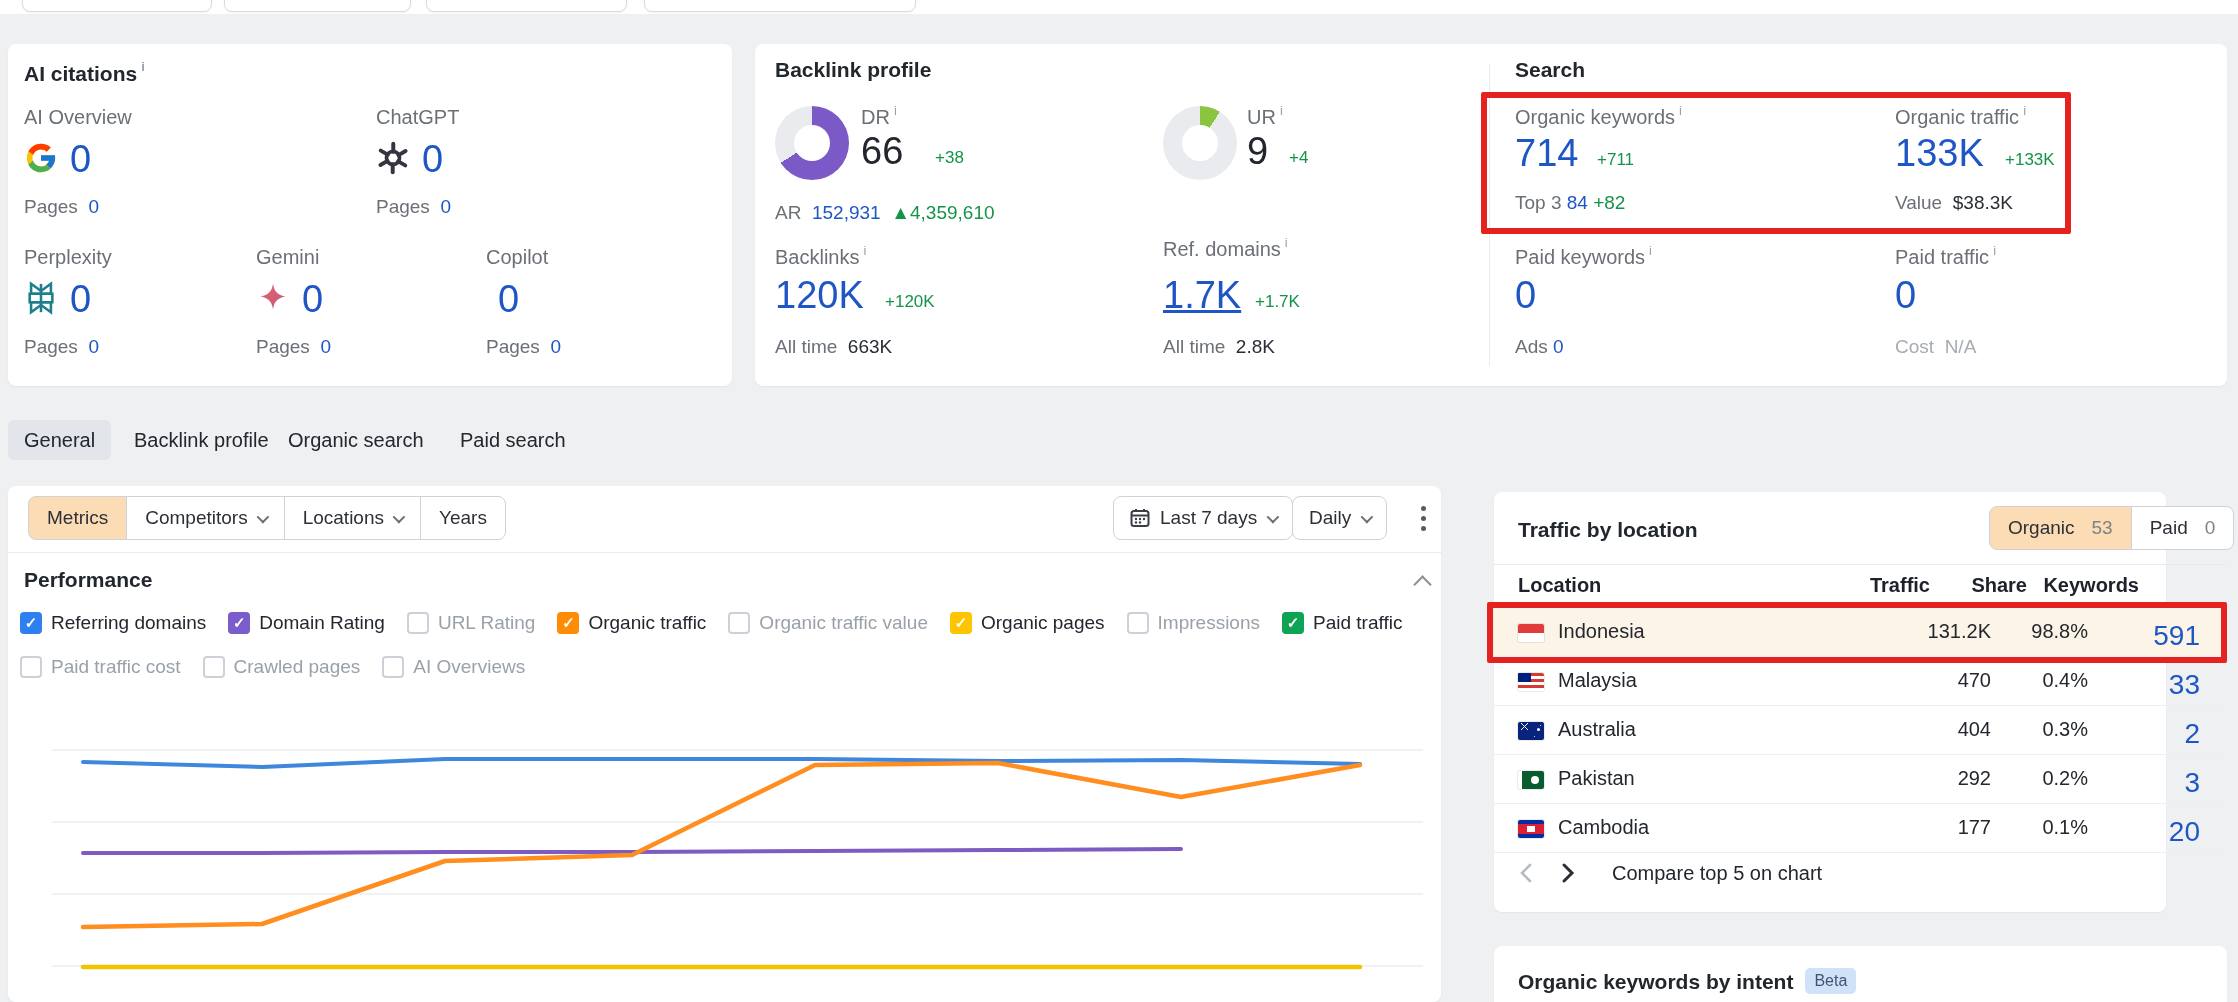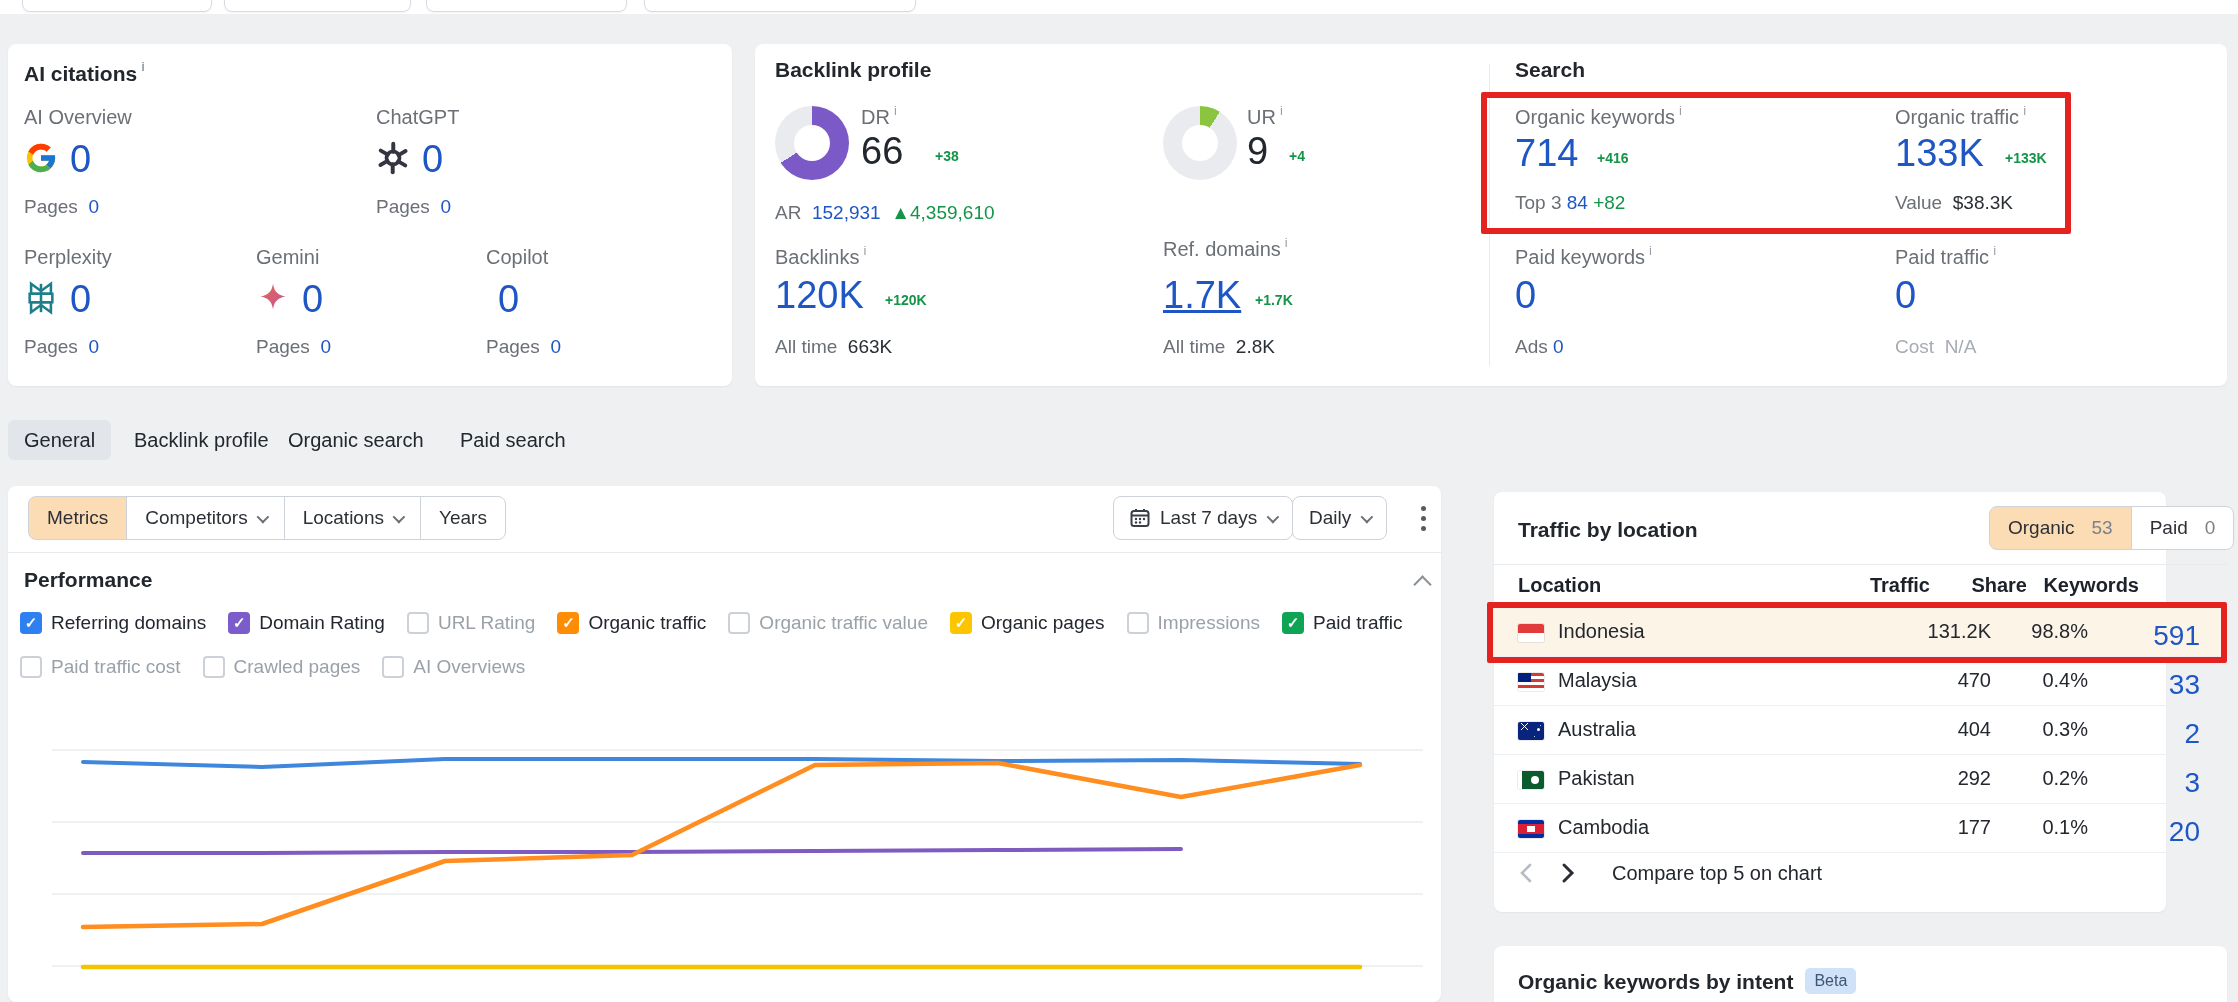--- a/index.html
+++ b/index.html
@@ -9,21 +9,21 @@
   }
   *{box-sizing:border-box; margin:0; padding:0;}
   body{font-family:"Liberation Sans", sans-serif; background:#fff;}
   .stage{position:relative; width:2238px; height:1002px; background:var(--bg); overflow:hidden;}
   .card{position:absolute; background:var(--card); border-radius:8px; box-shadow:0 1px 2px rgba(23,28,38,.05);}
   .abs{position:absolute;}
   .title{font-size:21px; font-weight:bold; color:var(--dark);}
   .lbl{font-size:20px; color:var(--gray); white-space:nowrap;}
   .bigv{font-size:38px; color:var(--blue); white-space:nowrap;}
   .bigv.dark{color:var(--dark);}
-  .delta{font-size:14px; color:var(--green); white-space:nowrap;font-weight:bold;}
+  .delta{font-size:17px; color:var(--green); white-space:nowrap;}
   .sub{font-size:19px; color:var(--gray); white-space:nowrap;}
   .sub .bl{color:var(--blue);} .sub .dk{color:#2a2e35;} .sub .gn{color:var(--green);}
   .sub.muted, .sub.muted .dk{color:var(--lightgray);}
   .inf{display:inline-block; font-size:13px; color:#9aa1a9; vertical-align:top; margin-left:4px; position:relative; top:-3px;}
   .inf::after{content:"i";}
 
   
   .topbar{position:absolute; left:0; top:0; width:2238px; height:14px; background:#fff;}
   .topbox{position:absolute; top:-34px; height:46px; background:#fff; border:1px solid #d8dce2; border-radius:8px; box-shadow:0 1px 2px rgba(0,0,0,.05);}
 
@@ -209,21 +209,21 @@
     <div class="abs lbl" style="left:408px; top:194px;"><span>Ref. domains</span><span class="inf"></span></div>
     <div class="abs bigv" style="left:408px; top:230px;text-decoration:underline;">1.7K</div>
     <div class="abs delta" style="left:500px; top:248px;">+1.7K</div>
     <div class="abs sub" style="left:408px; top:292px;"><span>All time</span>&nbsp;&nbsp;<span class="dk">2.8K</span></div>
 
     <div class="abs title" style="left:760px; top:14px;">Search</div>
     <div class="redbox" style="left:726px; top:48px; width:590px; height:142px;"></div>
 
     <div class="abs lbl" style="left:760px; top:62px;"><span>Organic keywords</span><span class="inf"></span></div>
     <div class="abs bigv" style="left:760px; top:88px;">714</div>
-    <div class="abs delta" style="left:842px; top:106px;">+416</div>
+    <div class="abs delta" style="left:842px; top:106px;">+711</div>
     <div class="abs sub" style="left:760px; top:148px;"><span>Top 3</span>&nbsp;<span class="bl">84</span>&nbsp;<span class="gn">+82</span></div>
 
     <div class="abs lbl" style="left:1140px; top:62px;"><span>Organic traffic</span><span class="inf"></span></div>
     <div class="abs bigv" style="left:1140px; top:88px;">133K</div>
     <div class="abs delta" style="left:1250px; top:106px;">+133K</div>
     <div class="abs sub" style="left:1140px; top:148px;"><span>Value</span>&nbsp;&nbsp;<span class="dk">$38.3K</span></div>
 
     <div class="abs lbl" style="left:760px; top:202px;"><span>Paid keywords</span><span class="inf"></span></div>
     <div class="abs bigv" style="left:760px; top:230px;">0</div>
     <div class="abs sub" style="left:760px; top:292px;"><span>Ads</span>&nbsp;<span class="bl">0</span></div>

